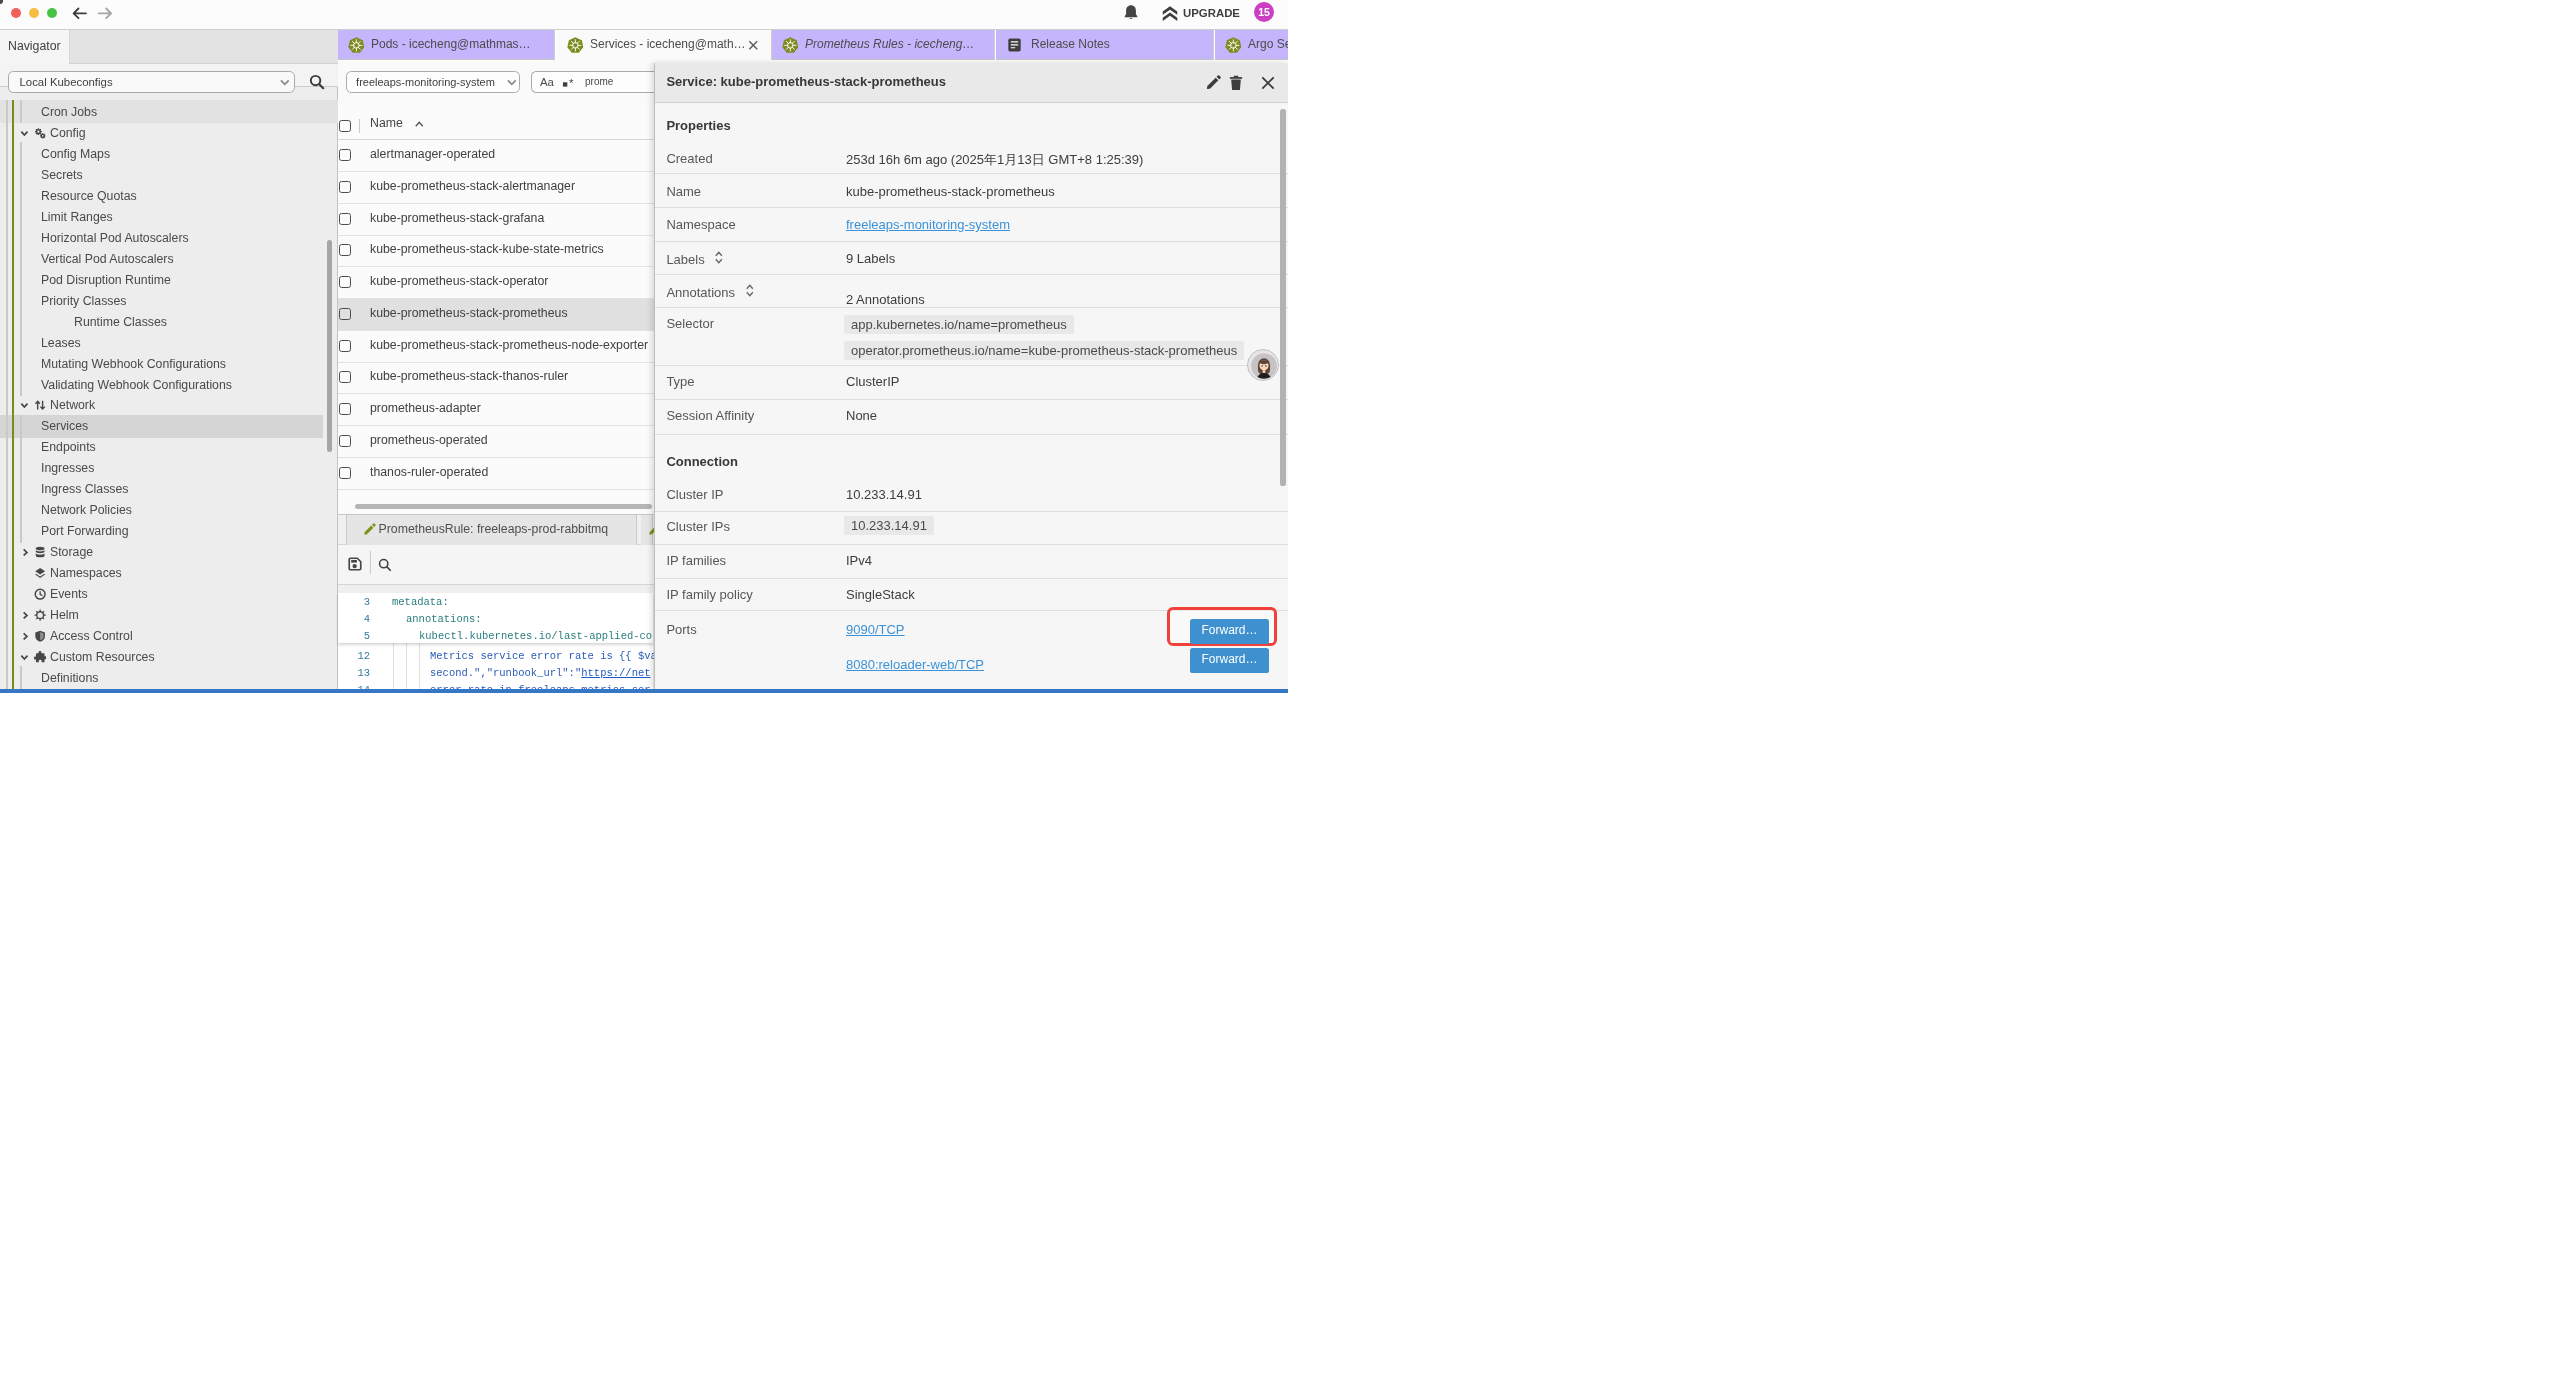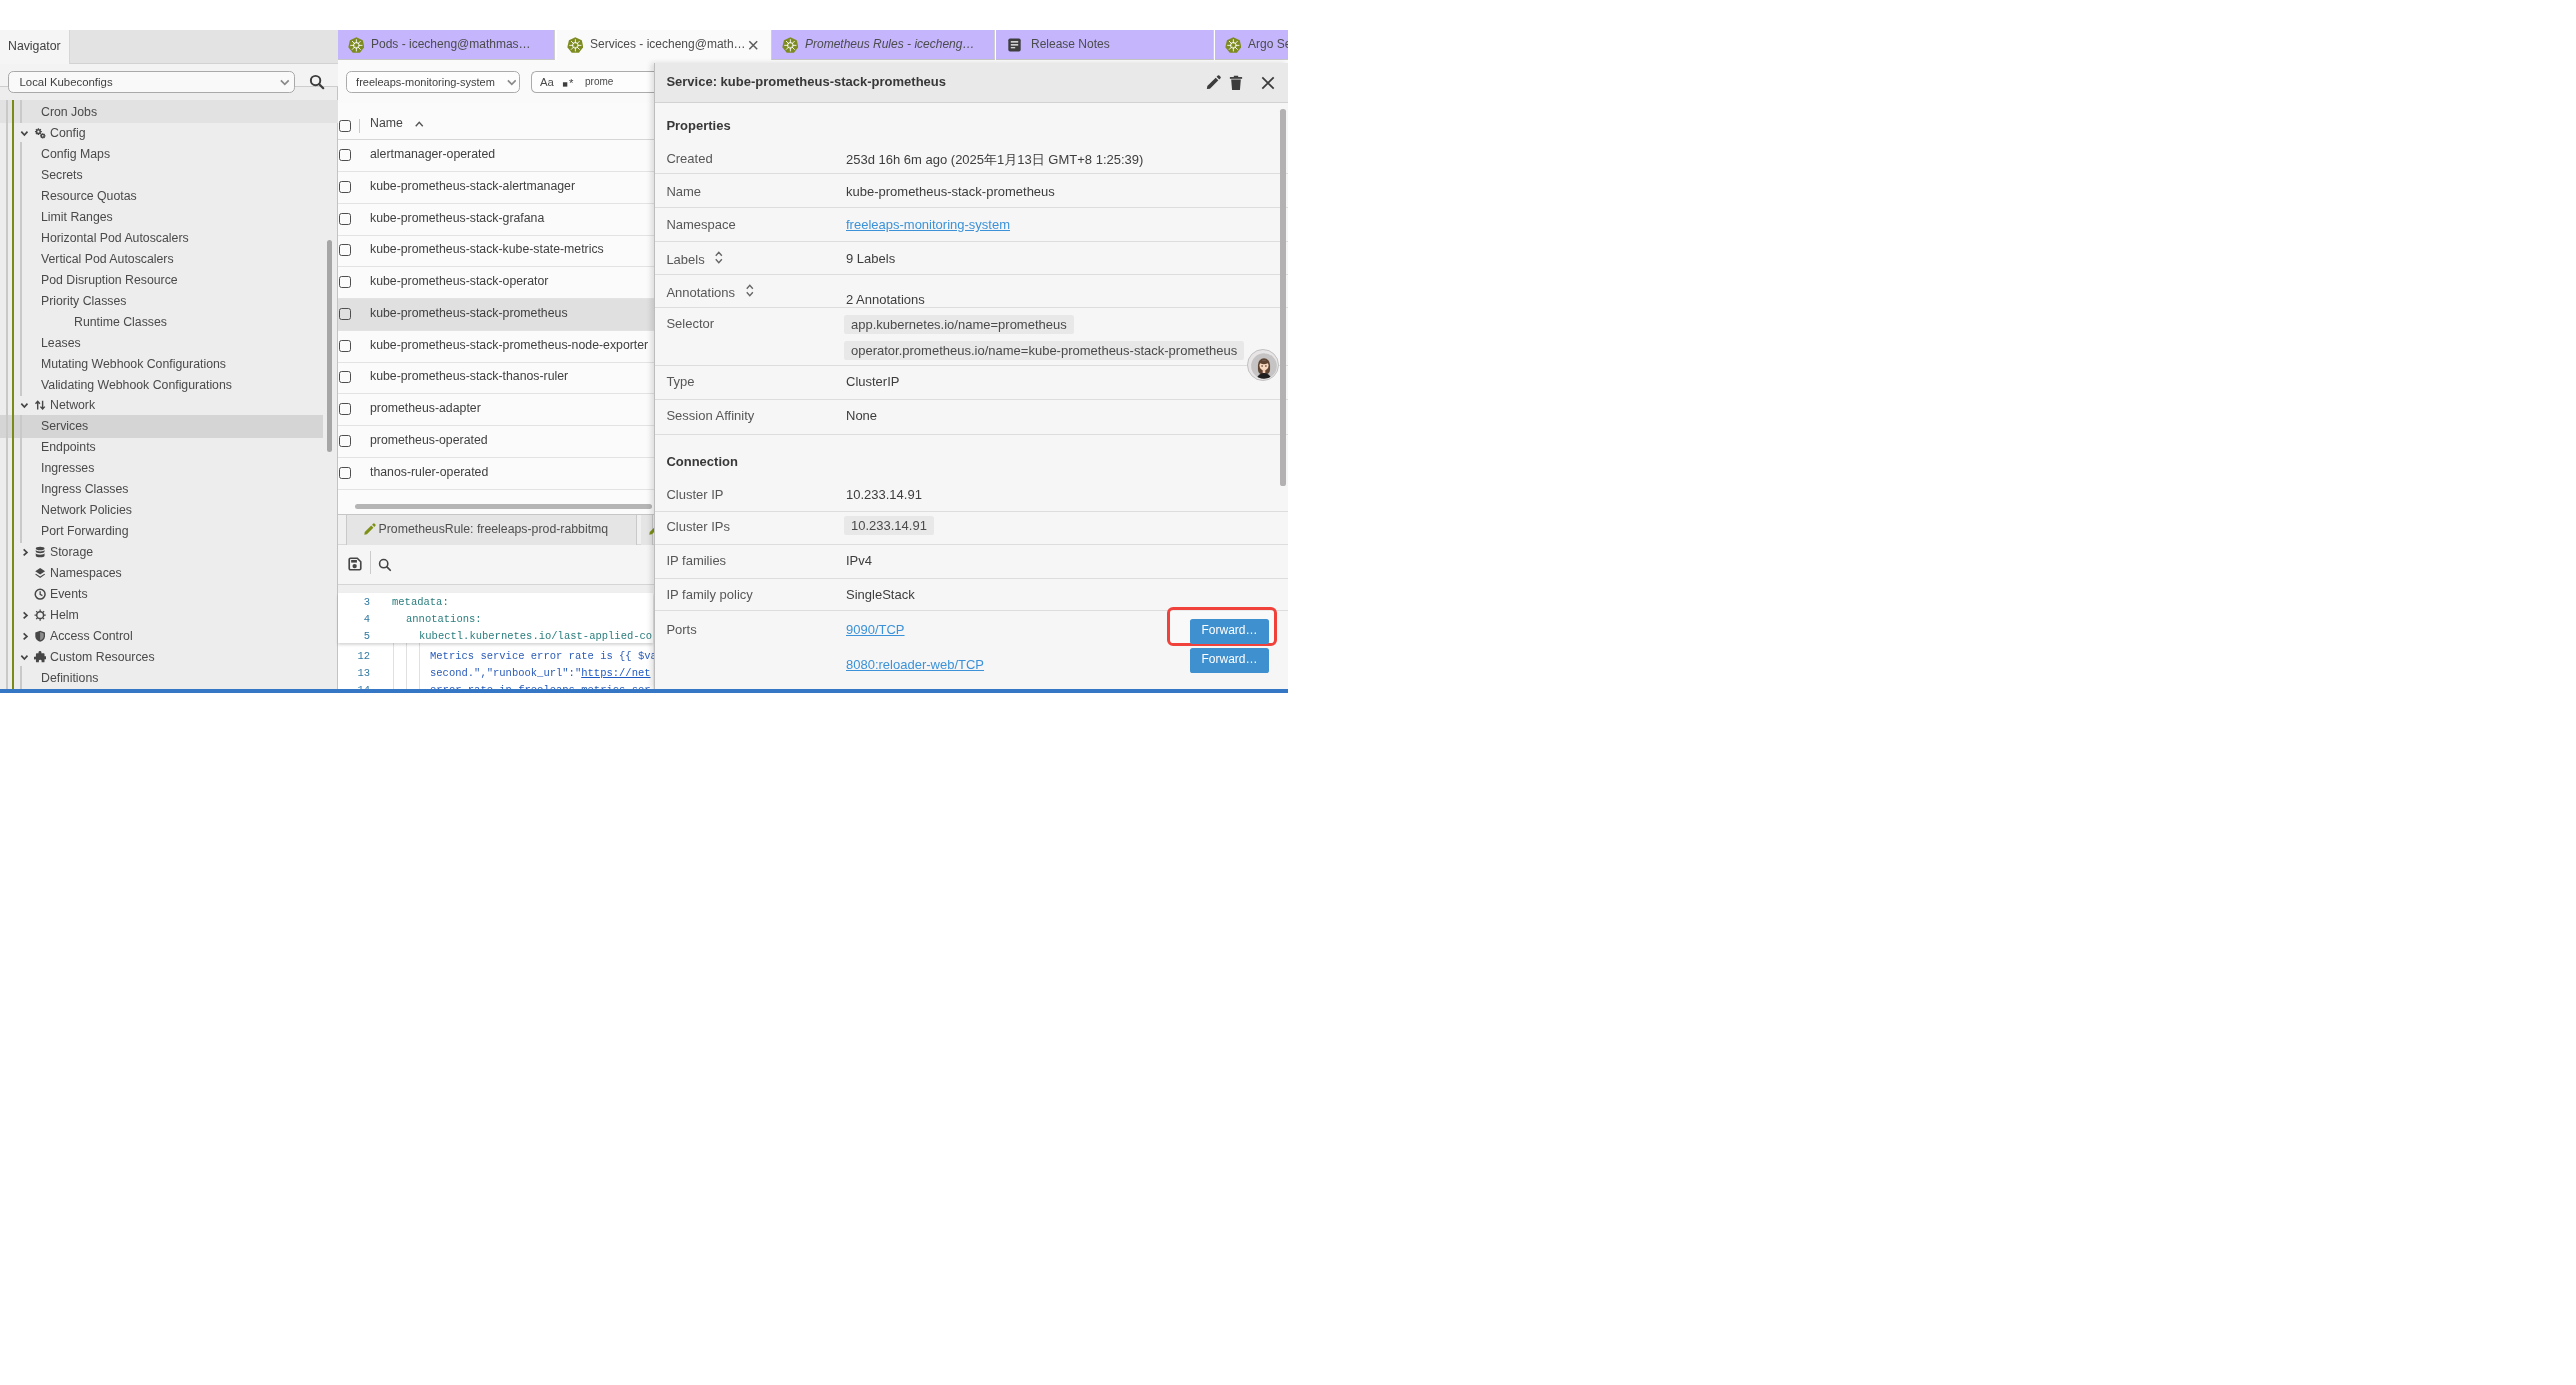--- a/index.html
+++ b/index.html
@@ -62,20 +62,41 @@
 .fwd{position:absolute;left:535px;width:79px;height:25px;background:#3e90cf;border-radius:2.6px;color:#fff;font-size:12px;text-align:center;line-height:23px;}
 #redbox{position:absolute;left:512px;top:544px;width:110px;height:39px;border:3.5px solid #f0413a;border-radius:6.1px;background:rgba(255,255,255,0.4);}
 
 .sbthumb{position:absolute;background:#b5b5b5;border-radius:2.6px;}
 #bluebar{left:0;top:689px;width:1288px;height:3.5px;background:#3677c5;}
 svg{display:block;}
 </style>
 </head>
 <body>
 <div id="stage">
+<div class="abs" id="topbar">
+      <div class="abs" style="left:0;top:0;width:3.1px;height:4px;background:#4a4a4a;border-bottom-right-radius:3.5px;"></div>
+  <div class="abs tl" style="left:11.2px;background:#f2605a;"></div>
+  <div class="abs tl" style="left:29px;background:#f6bd43;"></div>
+  <div class="abs tl" style="left:47px;background:#46c343;"></div>
+  <svg class="abs" style="left:71px;top:4.8px;" width="16.7" height="16.7" viewBox="0 0 19 19">
+        <path d="M17 9.5 H3 M8.5 4 L3 9.5 L8.5 15" stroke="#3d3d3d" stroke-width="2.1" fill="none" stroke-linecap="round" stroke-linejoin="round"></path>
+      </svg>
+  <svg class="abs" style="left:97px;top:4.8px;" width="16.7" height="16.7" viewBox="0 0 19 19">
+        <path d="M2 9.5 H16 M10.5 4 L16 9.5 L10.5 15" stroke="#a3a3a3" stroke-width="2.1" fill="none" stroke-linecap="round" stroke-linejoin="round"></path>
+      </svg>
+  <svg class="abs" style="left:1123px;top:3.5px;" width="16" height="16.7" viewBox="0 0 18 19">
+        <path d="M9 1.5 c-3.4 0 -5.6 2.6 -5.6 6 v4.2 L1.8 14 v1 h14.4 v-1 l-1.6 -2.3 V7.5 c0 -3.4 -2.2 -6 -5.6 -6 z M7.3 16 a1.8 1.8 0 0 0 3.4 0 z" fill="#454545"></path>
+      </svg>
+  <svg class="abs" style="left:1162px;top:6.1px;" width="16" height="16" viewBox="0 0 22 21">
+        <path d="M11 0 L21 7 V11.5 L11 4.5 L1 11.5 V7 Z" fill="#3e3e3e"></path>
+        <path d="M11 8.5 L21 15.5 V20 L11 13 L1 20 V15.5 Z" fill="#3e3e3e"></path>
+      </svg>
+  <div class="abs" style="left:1183px;top:7px;font-size:11.4px;font-weight:bold;color:#3e3e3e;">UPGRADE</div>
+  <div class="abs" style="left:1254px;top:2.3px;width:20px;height:20px;border-radius:50%;background:#cb3ec3;color:#fff;font-size:10.5px;font-weight:bold;text-align:center;line-height:20px;">15</div>
+</div>
 <div class="abs" id="sidebar">
   <div class="abs" id="navband">
         <div class="abs" id="navtab">
           <span>Navigator</span>
         </div>
       </div>
   <div class="abs" id="selrow">
     <div class="abs" id="sidesel">
           <span>Local Kubeconfigs</span>
       <svg class="abs" style="left:271px;top:7px;" width="9.6" height="7" viewBox="0 0 11 8">
@@ -107,21 +128,21 @@
             <g stroke="#474747" stroke-width="1.4">
               <path d="M10 7 v1.2 M10 11.9 v1.3 M6.9 10.1 h1.2 M11.8 10.1 h1.3 M7.9 8 l.9 .9 M11.2 11.3 l.9 .9 M12.1 8 l-.9 .9 M8.8 11.3 l-.9 .9"></path>
             </g>
           </svg>Config</div>
         <div class="tree-row tr-child" style="top:44px;">Config Maps</div>
         <div class="tree-row tr-child" style="top:65px;">Secrets</div>
         <div class="tree-row tr-child" style="top:86px;">Resource Quotas</div>
         <div class="tree-row tr-child" style="top:107px;">Limit Ranges</div>
         <div class="tree-row tr-child" style="top:128px;">Horizontal Pod Autoscalers</div>
         <div class="tree-row tr-child" style="top:149px;">Vertical Pod Autoscalers</div>
-        <div class="tree-row tr-child" style="top:170px;">Pod Disruption Resource</div>
+        <div class="tree-row tr-child" style="top:170px;">Pod Disruption Runtime</div>
         <div class="tree-row tr-child" style="top:191px;">Priority Classes</div>
         <div class="tree-row tr-child" style="top:212px;margin-left:33px;">Runtime Classes</div>
         <div class="tree-row tr-child" style="top:233px;">Leases</div>
         <div class="tree-row tr-child" style="top:254px;">Mutating Webhook Configurations</div>
         <div class="tree-row tr-child" style="top:275px;">Validating Webhook Configurations</div>
         <div class="tree-row tr-group" style="top:295px;"><svg class="chev" style="left:20px;top:6.1px;" viewBox="0 0 10 10">
             <path d="M1.5 3 L5 6.8 L8.5 3" stroke="#444" stroke-width="1.9" fill="none"></path>
           </svg><svg class="gicon" style="top:4.4px;" viewBox="0 0 14 14">
             <g stroke="#474747" stroke-width="1.6" fill="none">
               <path d="M4.2 12 V3 M1.7 5.3 L4.2 2.6 L6.7 5.3"></path>

